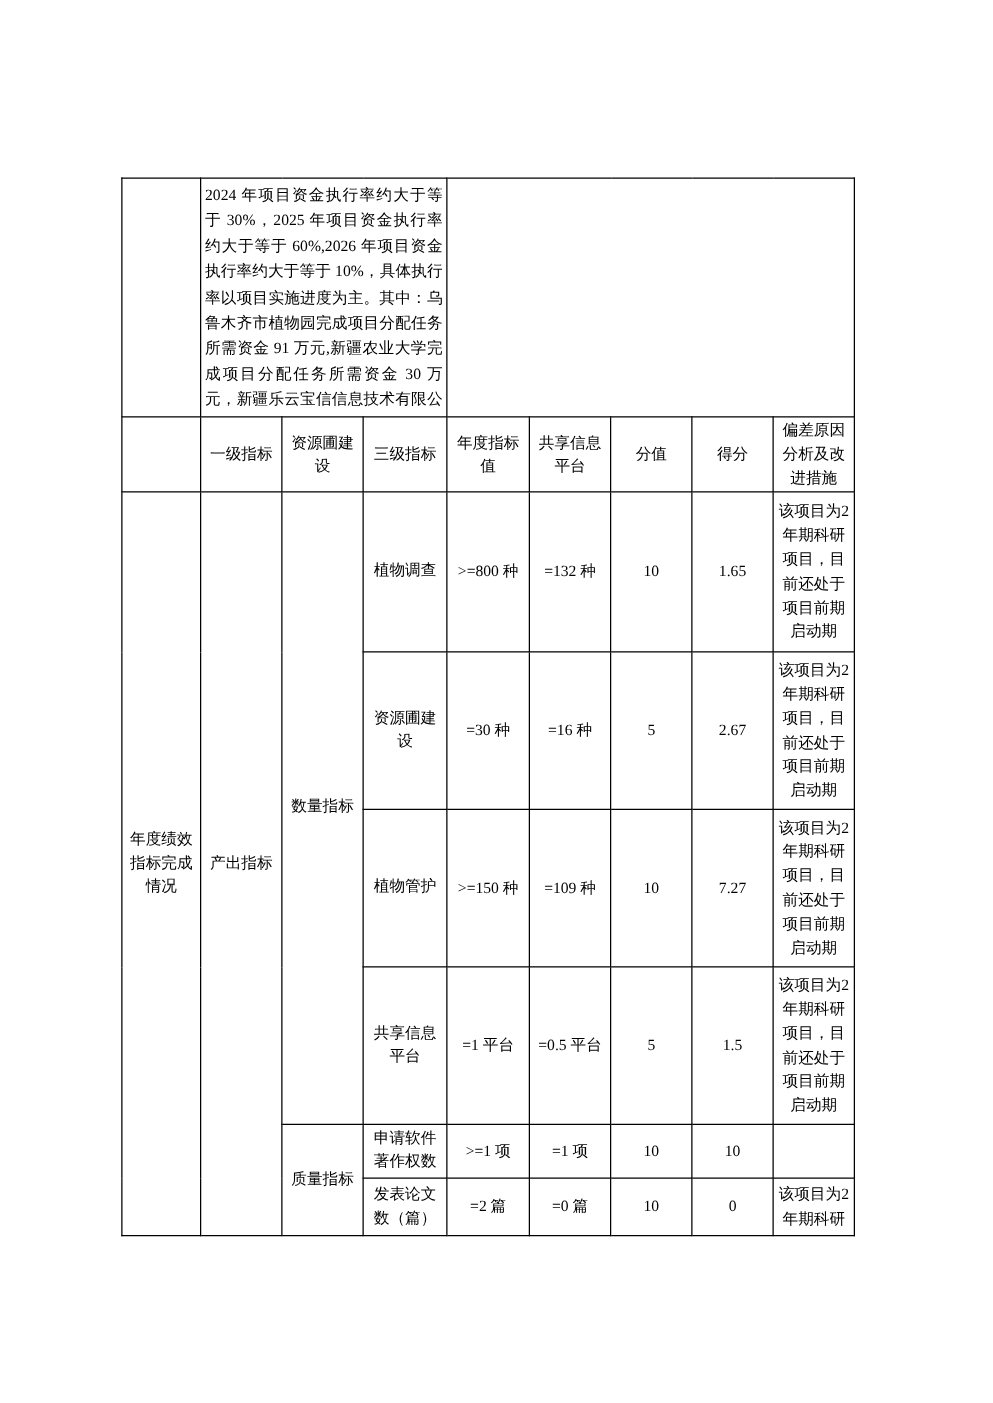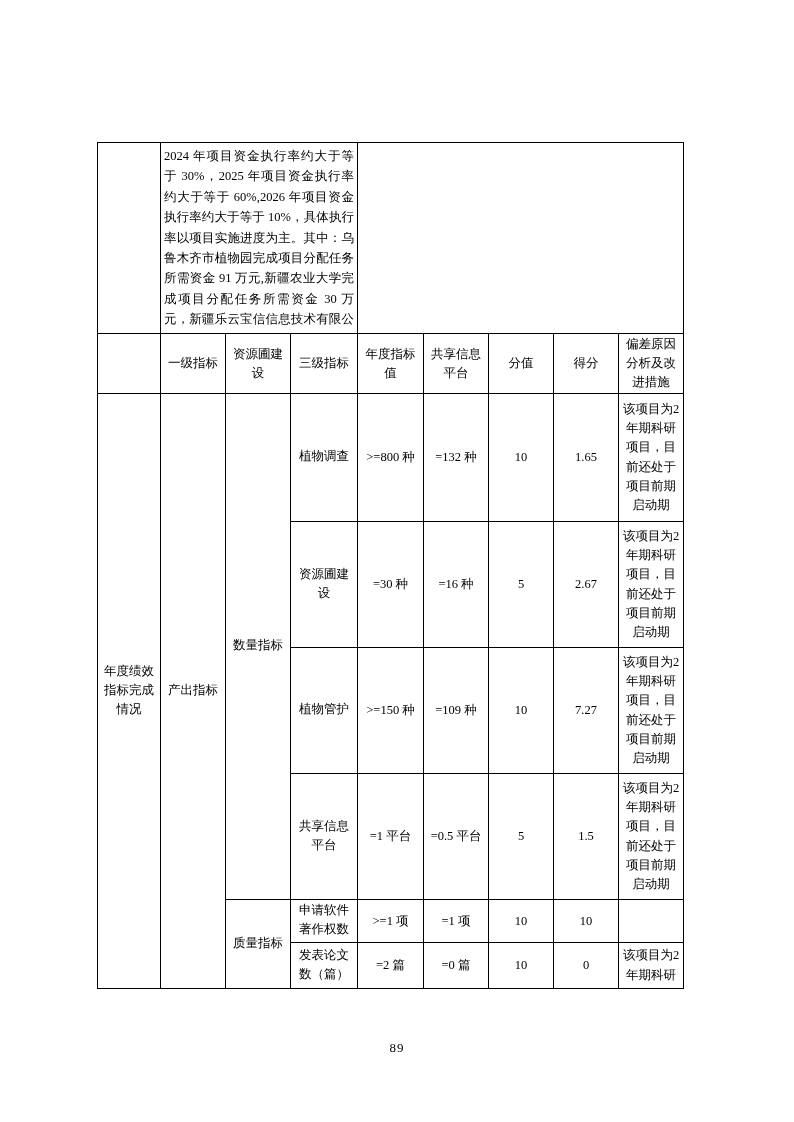--- a/index.html
+++ b/index.html
@@ -180,15 +180,14 @@
       <td class="num-cell">10</td>
       <td class="num-cell">0</td>
       <td class="remark-cell">
         <div class="remark-box">该项目为2年期科研</div>
       </td>
     </tr>
 
   </tbody>
     </table>
 
-  <div class="page-number">89</div>
 
 </div>
 
 </body></html>

